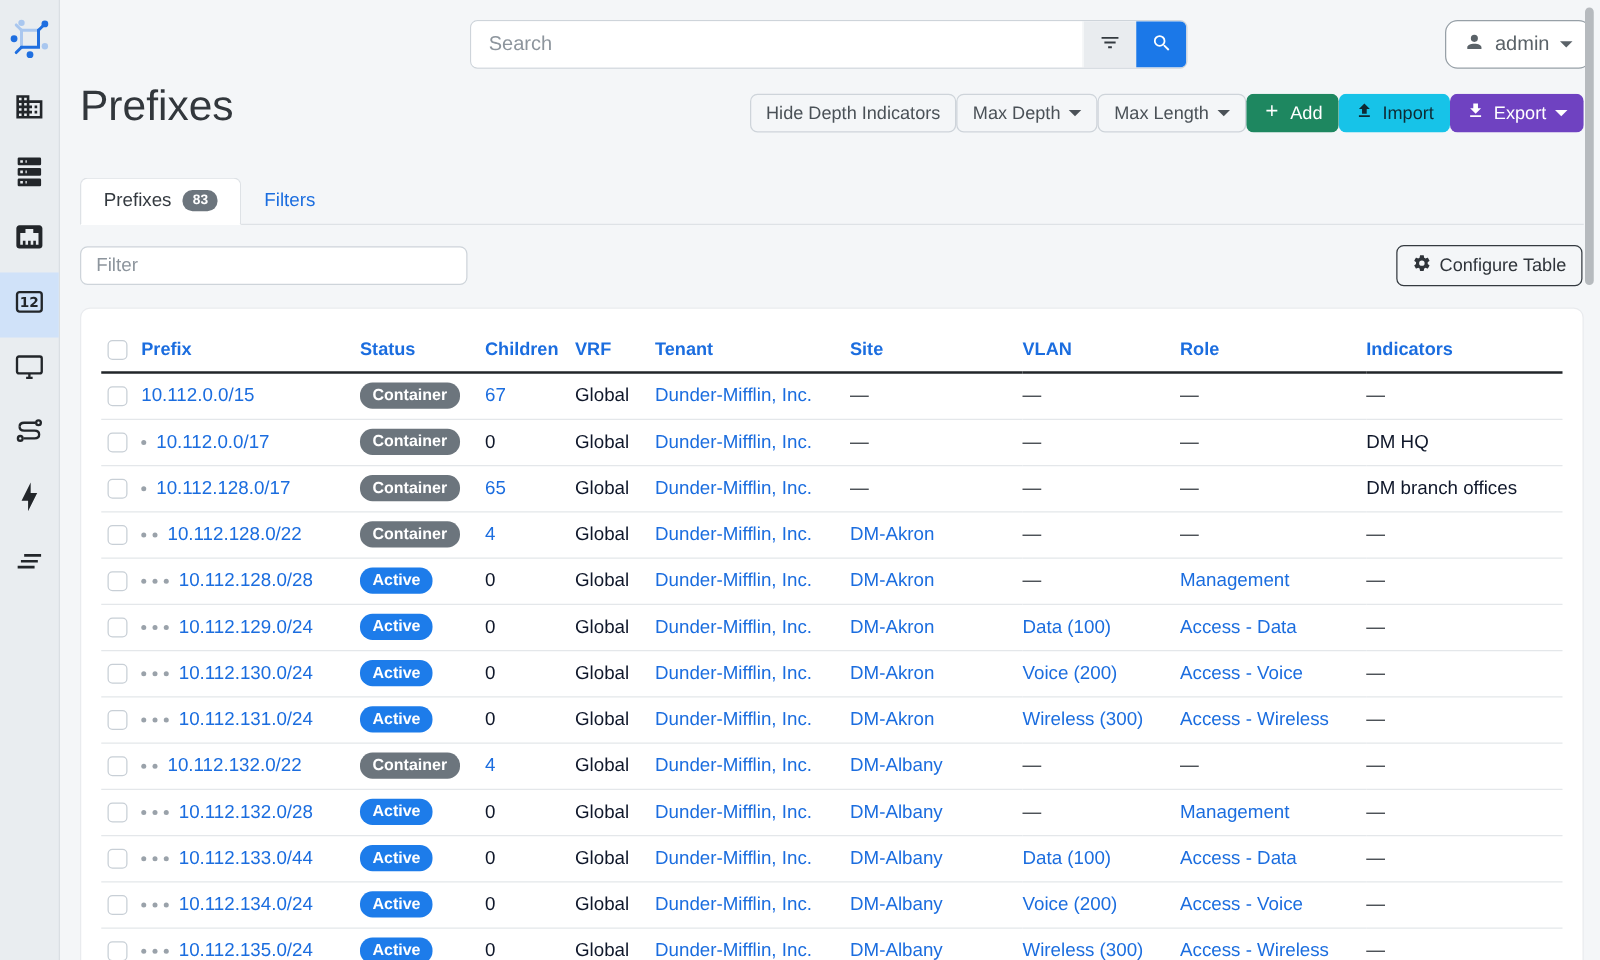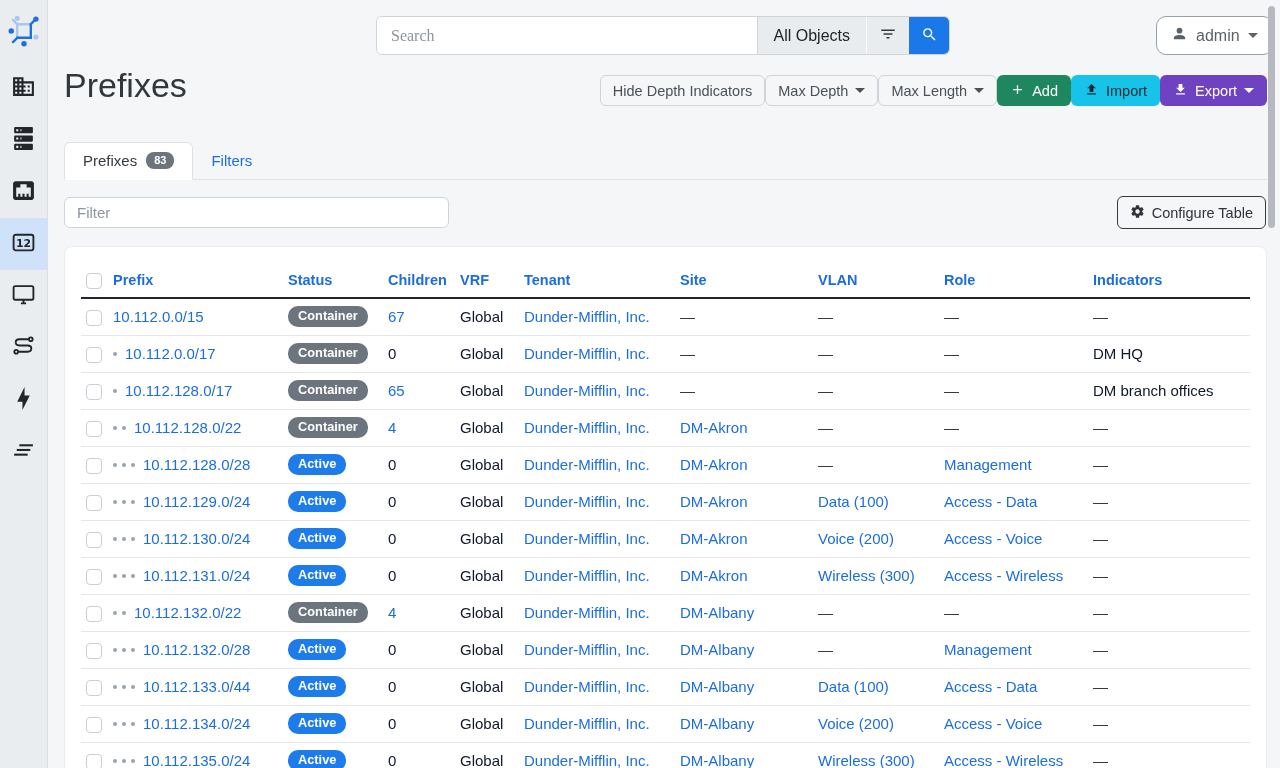--- a/index.html
+++ b/index.html
@@ -9,21 +9,21 @@
     background:#f4f6f8; position:relative; color:#212529;
   }
   
   .sidebar{position:absolute;left:0;top:0;width:48px;height:768px;background:#e9edf0;border-right:1px solid #dadfe3;display:flex;flex-direction:column;align-items:stretch;}
   .logo-wrap{height:62px;display:flex;align-items:center;justify-content:center;}
   .side-item{height:52px;display:flex;align-items:center;justify-content:center;color:#22262a;cursor:pointer;}
   .side-item.active{background:#d0e2f9;}
   .side-item svg{width:25px;height:25px;}
   
   .search-group{position:absolute;left:376px;top:16px;width:574px;height:39px;display:flex;border-radius:6px;overflow:hidden;border:1px solid #ced4da;background:#fff;}
-  .search-input{flex:1;border:none;outline:none;padding:0 14px;font-size:16px;font-family:Liberation Serif, serif;color:#212529;background:#fff;}
+  .search-input{flex:1;border:none;outline:none;padding:0 14px;font-size:16px;font-family:Liberation Sans, sans-serif;color:#212529;background:#fff;}
   .search-input::placeholder{color:#8d959d;}
   .scope-btn{background:#e9ecef;border:none;border-left:1px solid #ced4da;color:#212529;font-size:16px;padding:0 16px;font-family:inherit;cursor:pointer;}
   .funnel-btn{background:#e9ecef;border:none;border-left:1px solid #f8f9fa;width:43px;display:flex;align-items:center;justify-content:center;cursor:pointer;color:#343a40;}
   .search-btn{background:#1b78e8;border:none;width:40px;display:flex;align-items:center;justify-content:center;cursor:pointer;color:#fff;}
   
   .user-menu{position:absolute;left:1156px;top:16px;height:39px;background:#fff;border:1px solid #97a0a7;border-radius:10px;display:flex;align-items:center;gap:8px;padding:0 14px;color:#5a6268;font-size:16px;cursor:pointer;}
   .caret{width:0;height:0;border-left:5px solid transparent;border-right:5px solid transparent;border-top:5px solid currentColor;display:inline-block;}
   
   .page-title{position:absolute;left:64px;top:66px;font-size:34px;font-weight:500;color:#32373c;}
   .toolbar{position:absolute;right:13px;top:75px;display:flex;align-items:center;}
@@ -33,21 +33,21 @@
   .btn-import{background:#17c3e8;color:#0e2a33;}
   .btn-export{background:#6f42c1;color:#fff;}
   .btn svg{width:15px;height:15px;}
   
   .tabs{position:absolute;left:64px;top:142px;width:1203px;display:flex;border-bottom:1px solid #dee2e6;}
   .tab{padding:9px 18px 10px;font-size:15px;display:flex;align-items:center;gap:9px;cursor:pointer;}
   .tab.active{background:#fff;border:1px solid #dee2e6;border-bottom:1px solid #fff;border-radius:6px 6px 0 0;margin-bottom:-1px;color:#343a40;}
   .tab.link{color:#1b6ddf;}
   .count-badge{background:#6c757d;color:#fff;font-size:11px;font-weight:bold;border-radius:8px;padding:2px 8px;line-height:1.2;}
   
-  .filter-input{position:absolute;left:64px;top:197px;width:385px;height:31px;border:1px solid #ced4da;border-radius:6px;padding:0 12px;font-size:15px;font-family:inherit;color:#212529;background:#fff;outline:none;}
+  .filter-input{position:absolute;left:64px;top:197px;width:310px;height:31px;border:1px solid #ced4da;border-radius:6px;padding:0 12px;font-size:15px;font-family:inherit;color:#212529;background:#fff;outline:none;}
   .filter-input::placeholder{color:#8d959d;}
   .configure-btn{position:absolute;right:14px;top:196px;height:33px;display:inline-flex;align-items:center;gap:7px;border:1.5px solid #343a40;border-radius:6px;background:transparent;color:#2f343a;font-size:14.5px;padding:0 12px;cursor:pointer;font-family:inherit;}
   .configure-btn svg{width:15px;height:15px;}
   
   .table-card{position:absolute;left:64px;top:246px;width:1203px;height:540px;background:#fff;border-radius:8px 8px 0 0;border:1px solid #e9ebee;padding:16px 16px 0;}
   table{border-collapse:collapse;width:100%;table-layout:fixed;}
   th{font-size:14.5px;font-weight:bold;color:#1867d6;text-align:left;height:35px;vertical-align:middle;border-bottom:2px solid #22262a;cursor:pointer;}
   td{font-size:15px;height:37px;vertical-align:middle;border-bottom:1px solid #e4e7ea;}
   td.pfx, th.pfx{padding-left:5px;}
   a.link, .link{color:#1b6ddf;text-decoration:none;cursor:pointer;}
@@ -135,21 +135,20 @@
     <span><svg viewBox="0 0 24 24" width="25" height="25" stroke="currentColor" stroke-width="2" fill="none">
           <path d="M8 7 H21"></path>
           <path d="M5.5 11.5 H18.5"></path>
           <path d="M3 16 H16"></path>
         </svg></span>
   </div>
 </aside>
 
 <div class="search-group">
   <input class="search-input" placeholder="Search" style="">
-  <button class="scope-btn">All Objects</button>
   <button class="funnel-btn">
     <span><svg viewBox="0 0 24 24" width="18" height="18" fill="currentColor">
           <path d="M6,13H18V11H6M3,6V8H21V6M10,18H14V16H10V18Z"></path>
         </svg></span>
   </button>
   <button class="search-btn">
     <span><svg viewBox="0 0 24 24" width="17" height="17" fill="currentColor">
           <path d="M9.5,3A6.5,6.5 0 0,1 16,9.5C16,11.11 15.41,12.59 14.44,13.73L14.71,14H15.5L20.5,19L19,20.5L14,15.5V14.71L13.73,14.44C12.59,15.41 11.11,16 9.5,16A6.5,6.5 0 0,1 3,9.5A6.5,6.5 0 0,1 9.5,3M9.5,5C7,5 5,7 5,9.5C5,12 7,14 9.5,14C12,14 14,12 14,9.5C14,7 12,5 9.5,5Z"></path>
         </svg></span>
   </button>

